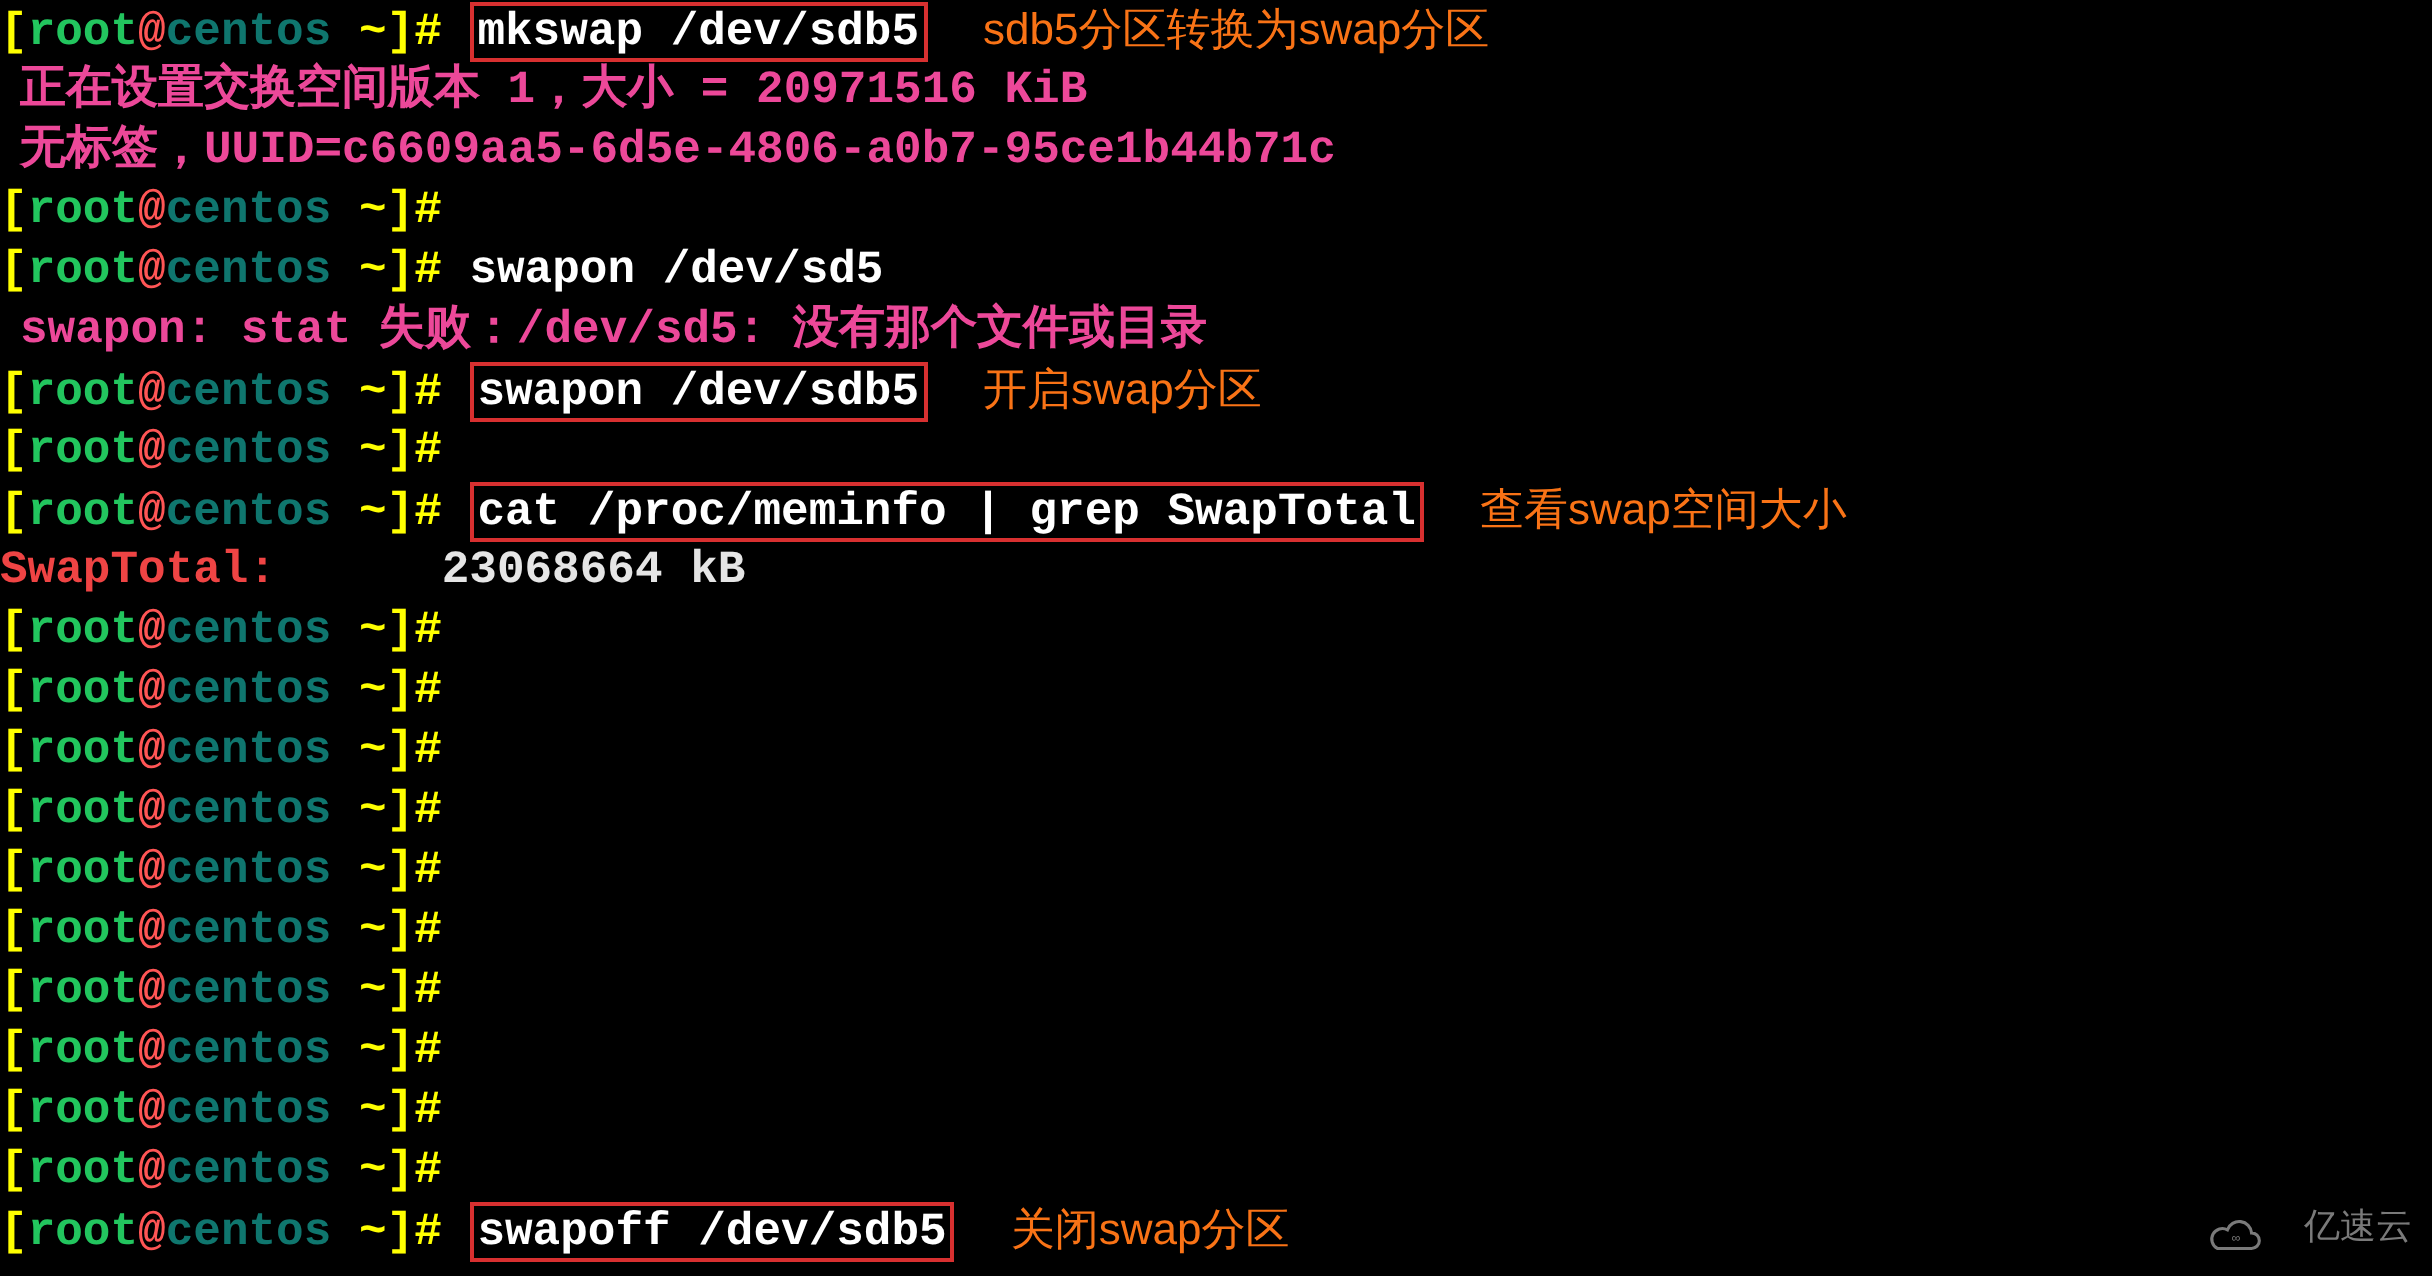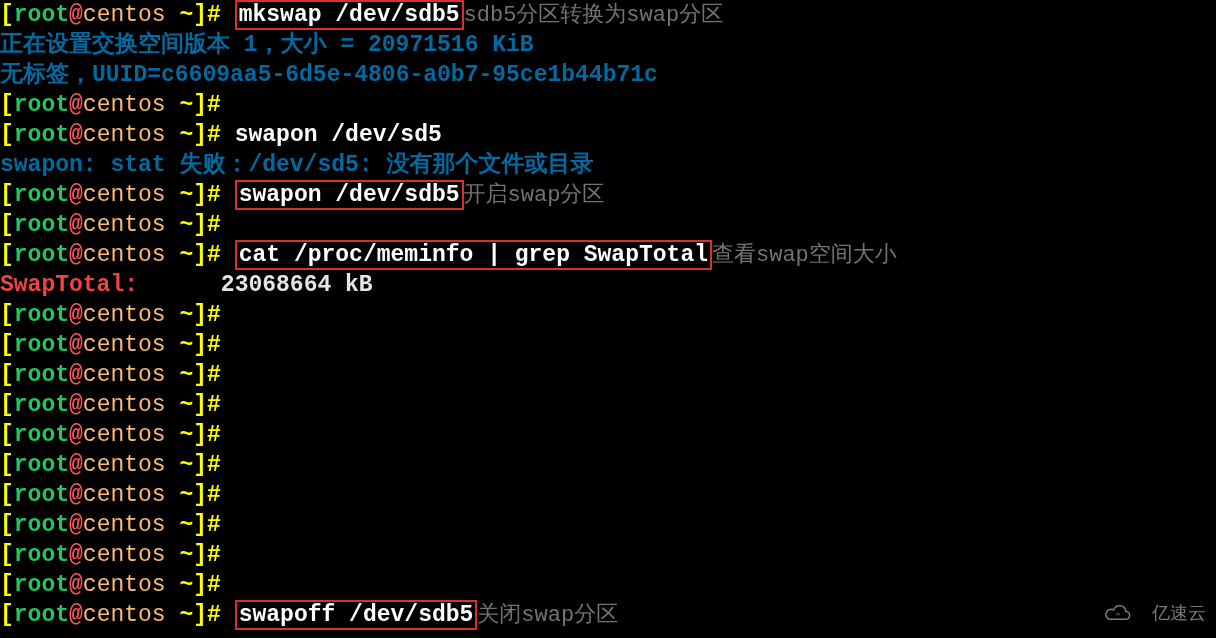--- a/index.html
+++ b/index.html
@@ -16,38 +16,38 @@
   .terminal {
     position: relative;
     padding: 0;
     white-space: pre;
     color: #fff;
   }
   .line { height: 30px; }
   .prompt-open, .prompt-close { color: #ffff00; font-weight: bold; }
   .user { color: #22c55e; font-weight: bold; }
   .at { color: #ff5555; font-weight: bold; }
-  .host { color: #fdba74; font-weight: normal; }
+  .host { color: #0f766e; font-weight: bold; }
   .path { color: #ffff00; font-weight: bold; }
   .dollar { color: #ffff00; font-weight: bold; }
   .cmd { color: #ffffff; font-weight: bold; }
   .cmd-boxed { color: #ffffff; font-weight: bold; border: 2px solid #d83030; padding: 0 2px; }
-  .output-white { color: #0369a1; font-weight: bold; }
+  .output-white { color: #ec4899; font-weight: bold; padding-left: 10px; }
   .output-bold { color: #e5e5e5; font-weight: bold; }
   .swap-label { color: #ef4444; font-weight: bold; }
-  .annotation { color: #737373; font-family: Liberation Mono, monospace; font-size: 22px; margin-left: 0; }
+  .annotation { color: #f97316; font-family: Liberation Sans, sans-serif; font-size: 22px; margin-left: 28px; }
   .watermark {
     position: absolute;
     right: 10px;
     bottom: 10px;
     color: #888;
     font-family: sans-serif;
     font-size: 18px;
     display: flex;
-    align-items: center;
+    align-items: flex-end;
     gap: 20px;
     opacity: 0.9;
   }
   .watermark svg { fill: #888; }
 </style>
 </head>
 <body>
 
 <div class="terminal" id="term"><div class="line"><span><span class="prompt-open">[</span><span class="user">root</span><span class="at">@</span><span class="host">centos</span><span class="path"> ~</span><span class="prompt-close">]</span><span class="dollar"># </span></span><span class="cmd-boxed">mkswap /dev/sdb5</span><span class="annotation">sdb5分区转换为swap分区</span></div><div class="line"><span class="output-white">正在设置交换空间版本 1，大小 = 20971516 KiB</span></div><div class="line"><span class="output-white">无标签，UUID=c6609aa5-6d5e-4806-a0b7-95ce1b44b71c</span></div><div class="line"><span><span class="prompt-open">[</span><span class="user">root</span><span class="at">@</span><span class="host">centos</span><span class="path"> ~</span><span class="prompt-close">]</span><span class="dollar"># </span></span></div><div class="line"><span><span class="prompt-open">[</span><span class="user">root</span><span class="at">@</span><span class="host">centos</span><span class="path"> ~</span><span class="prompt-close">]</span><span class="dollar"># </span></span><span class="cmd">swapon /dev/sd5</span></div><div class="line"><span class="output-white">swapon: stat 失败：/dev/sd5: 没有那个文件或目录</span></div><div class="line"><span><span class="prompt-open">[</span><span class="user">root</span><span class="at">@</span><span class="host">centos</span><span class="path"> ~</span><span class="prompt-close">]</span><span class="dollar"># </span></span><span class="cmd-boxed">swapon /dev/sdb5</span><span class="annotation">开启swap分区</span></div><div class="line"><span><span class="prompt-open">[</span><span class="user">root</span><span class="at">@</span><span class="host">centos</span><span class="path"> ~</span><span class="prompt-close">]</span><span class="dollar"># </span></span></div><div class="line"><span><span class="prompt-open">[</span><span class="user">root</span><span class="at">@</span><span class="host">centos</span><span class="path"> ~</span><span class="prompt-close">]</span><span class="dollar"># </span></span><span class="cmd-boxed">cat /proc/meminfo | grep SwapTotal</span><span class="annotation">查看swap空间大小</span></div><div class="line"><span class="swap-label">SwapTotal:</span><span class="output-bold">      23068664 kB</span></div><div class="line"><span><span class="prompt-open">[</span><span class="user">root</span><span class="at">@</span><span class="host">centos</span><span class="path"> ~</span><span class="prompt-close">]</span><span class="dollar"># </span></span></div><div class="line"><span><span class="prompt-open">[</span><span class="user">root</span><span class="at">@</span><span class="host">centos</span><span class="path"> ~</span><span class="prompt-close">]</span><span class="dollar"># </span></span></div><div class="line"><span><span class="prompt-open">[</span><span class="user">root</span><span class="at">@</span><span class="host">centos</span><span class="path"> ~</span><span class="prompt-close">]</span><span class="dollar"># </span></span></div><div class="line"><span><span class="prompt-open">[</span><span class="user">root</span><span class="at">@</span><span class="host">centos</span><span class="path"> ~</span><span class="prompt-close">]</span><span class="dollar"># </span></span></div><div class="line"><span><span class="prompt-open">[</span><span class="user">root</span><span class="at">@</span><span class="host">centos</span><span class="path"> ~</span><span class="prompt-close">]</span><span class="dollar"># </span></span></div><div class="line"><span><span class="prompt-open">[</span><span class="user">root</span><span class="at">@</span><span class="host">centos</span><span class="path"> ~</span><span class="prompt-close">]</span><span class="dollar"># </span></span></div><div class="line"><span><span class="prompt-open">[</span><span class="user">root</span><span class="at">@</span><span class="host">centos</span><span class="path"> ~</span><span class="prompt-close">]</span><span class="dollar"># </span></span></div><div class="line"><span><span class="prompt-open">[</span><span class="user">root</span><span class="at">@</span><span class="host">centos</span><span class="path"> ~</span><span class="prompt-close">]</span><span class="dollar"># </span></span></div><div class="line"><span><span class="prompt-open">[</span><span class="user">root</span><span class="at">@</span><span class="host">centos</span><span class="path"> ~</span><span class="prompt-close">]</span><span class="dollar"># </span></span></div><div class="line"><span><span class="prompt-open">[</span><span class="user">root</span><span class="at">@</span><span class="host">centos</span><span class="path"> ~</span><span class="prompt-close">]</span><span class="dollar"># </span></span></div><div class="line"><span><span class="prompt-open">[</span><span class="user">root</span><span class="at">@</span><span class="host">centos</span><span class="path"> ~</span><span class="prompt-close">]</span><span class="dollar"># </span></span><span class="cmd-boxed">swapoff /dev/sdb5</span><span class="annotation">关闭swap分区</span></div></div>
 

